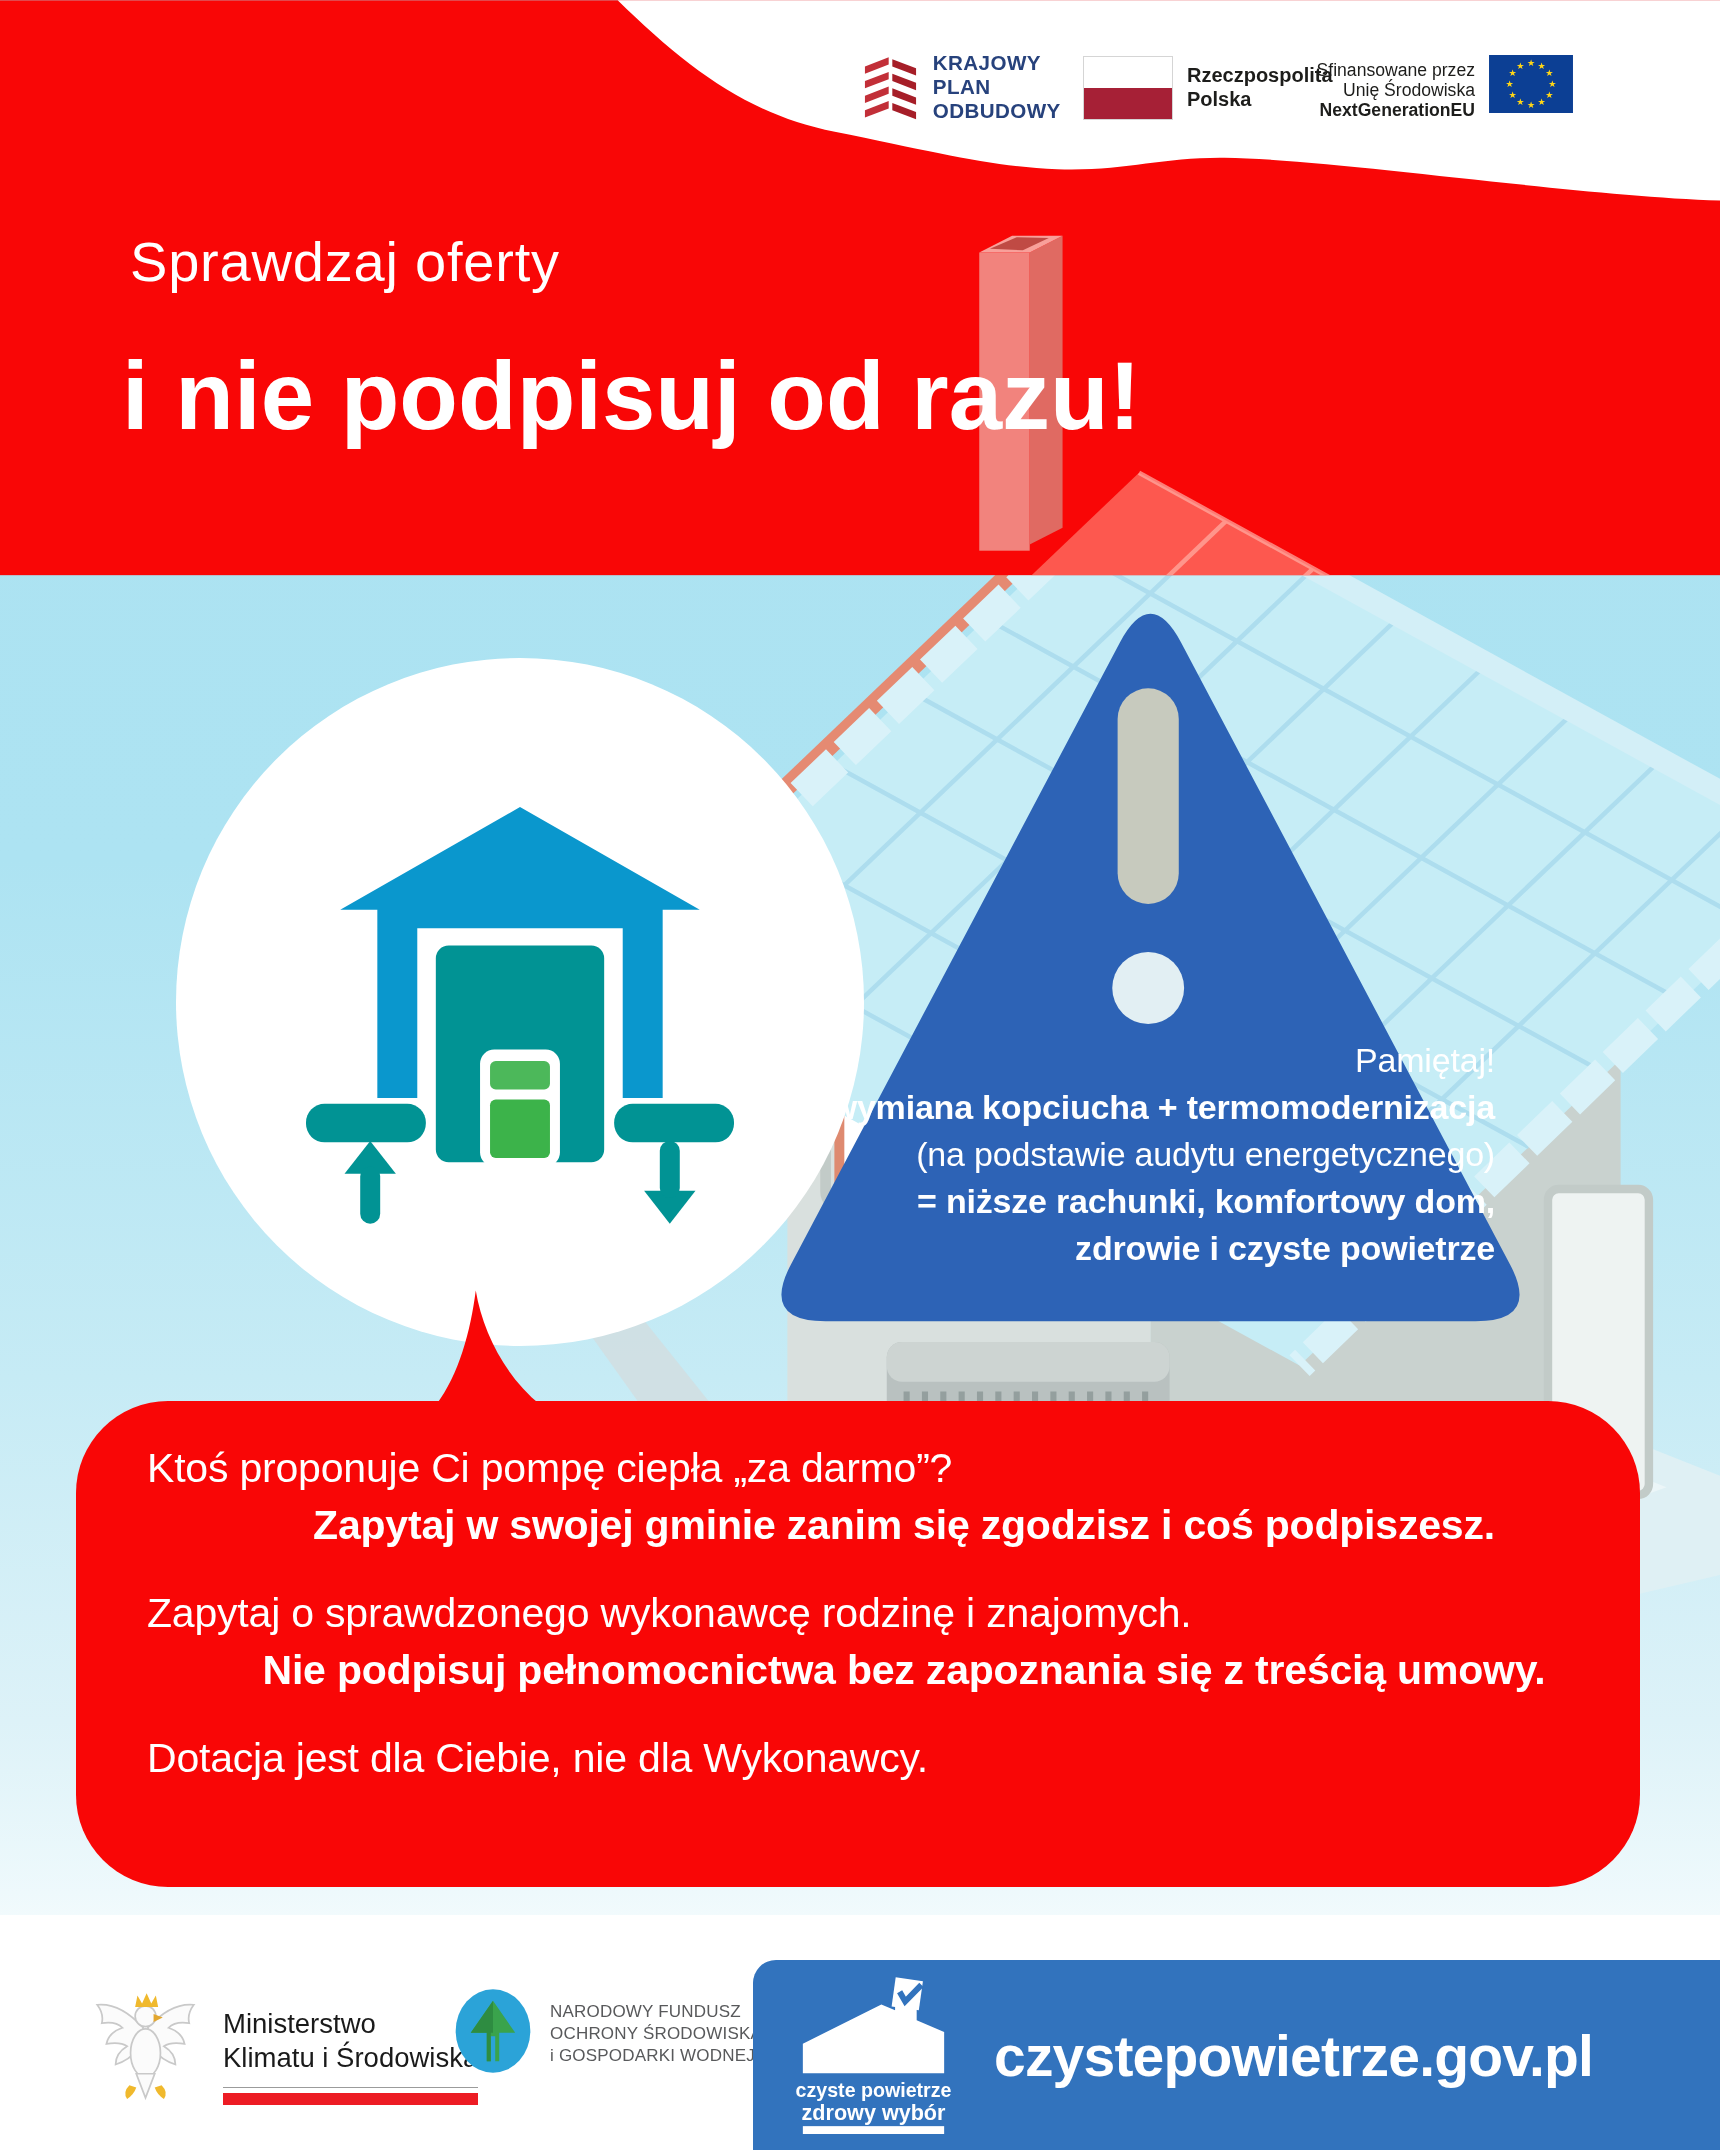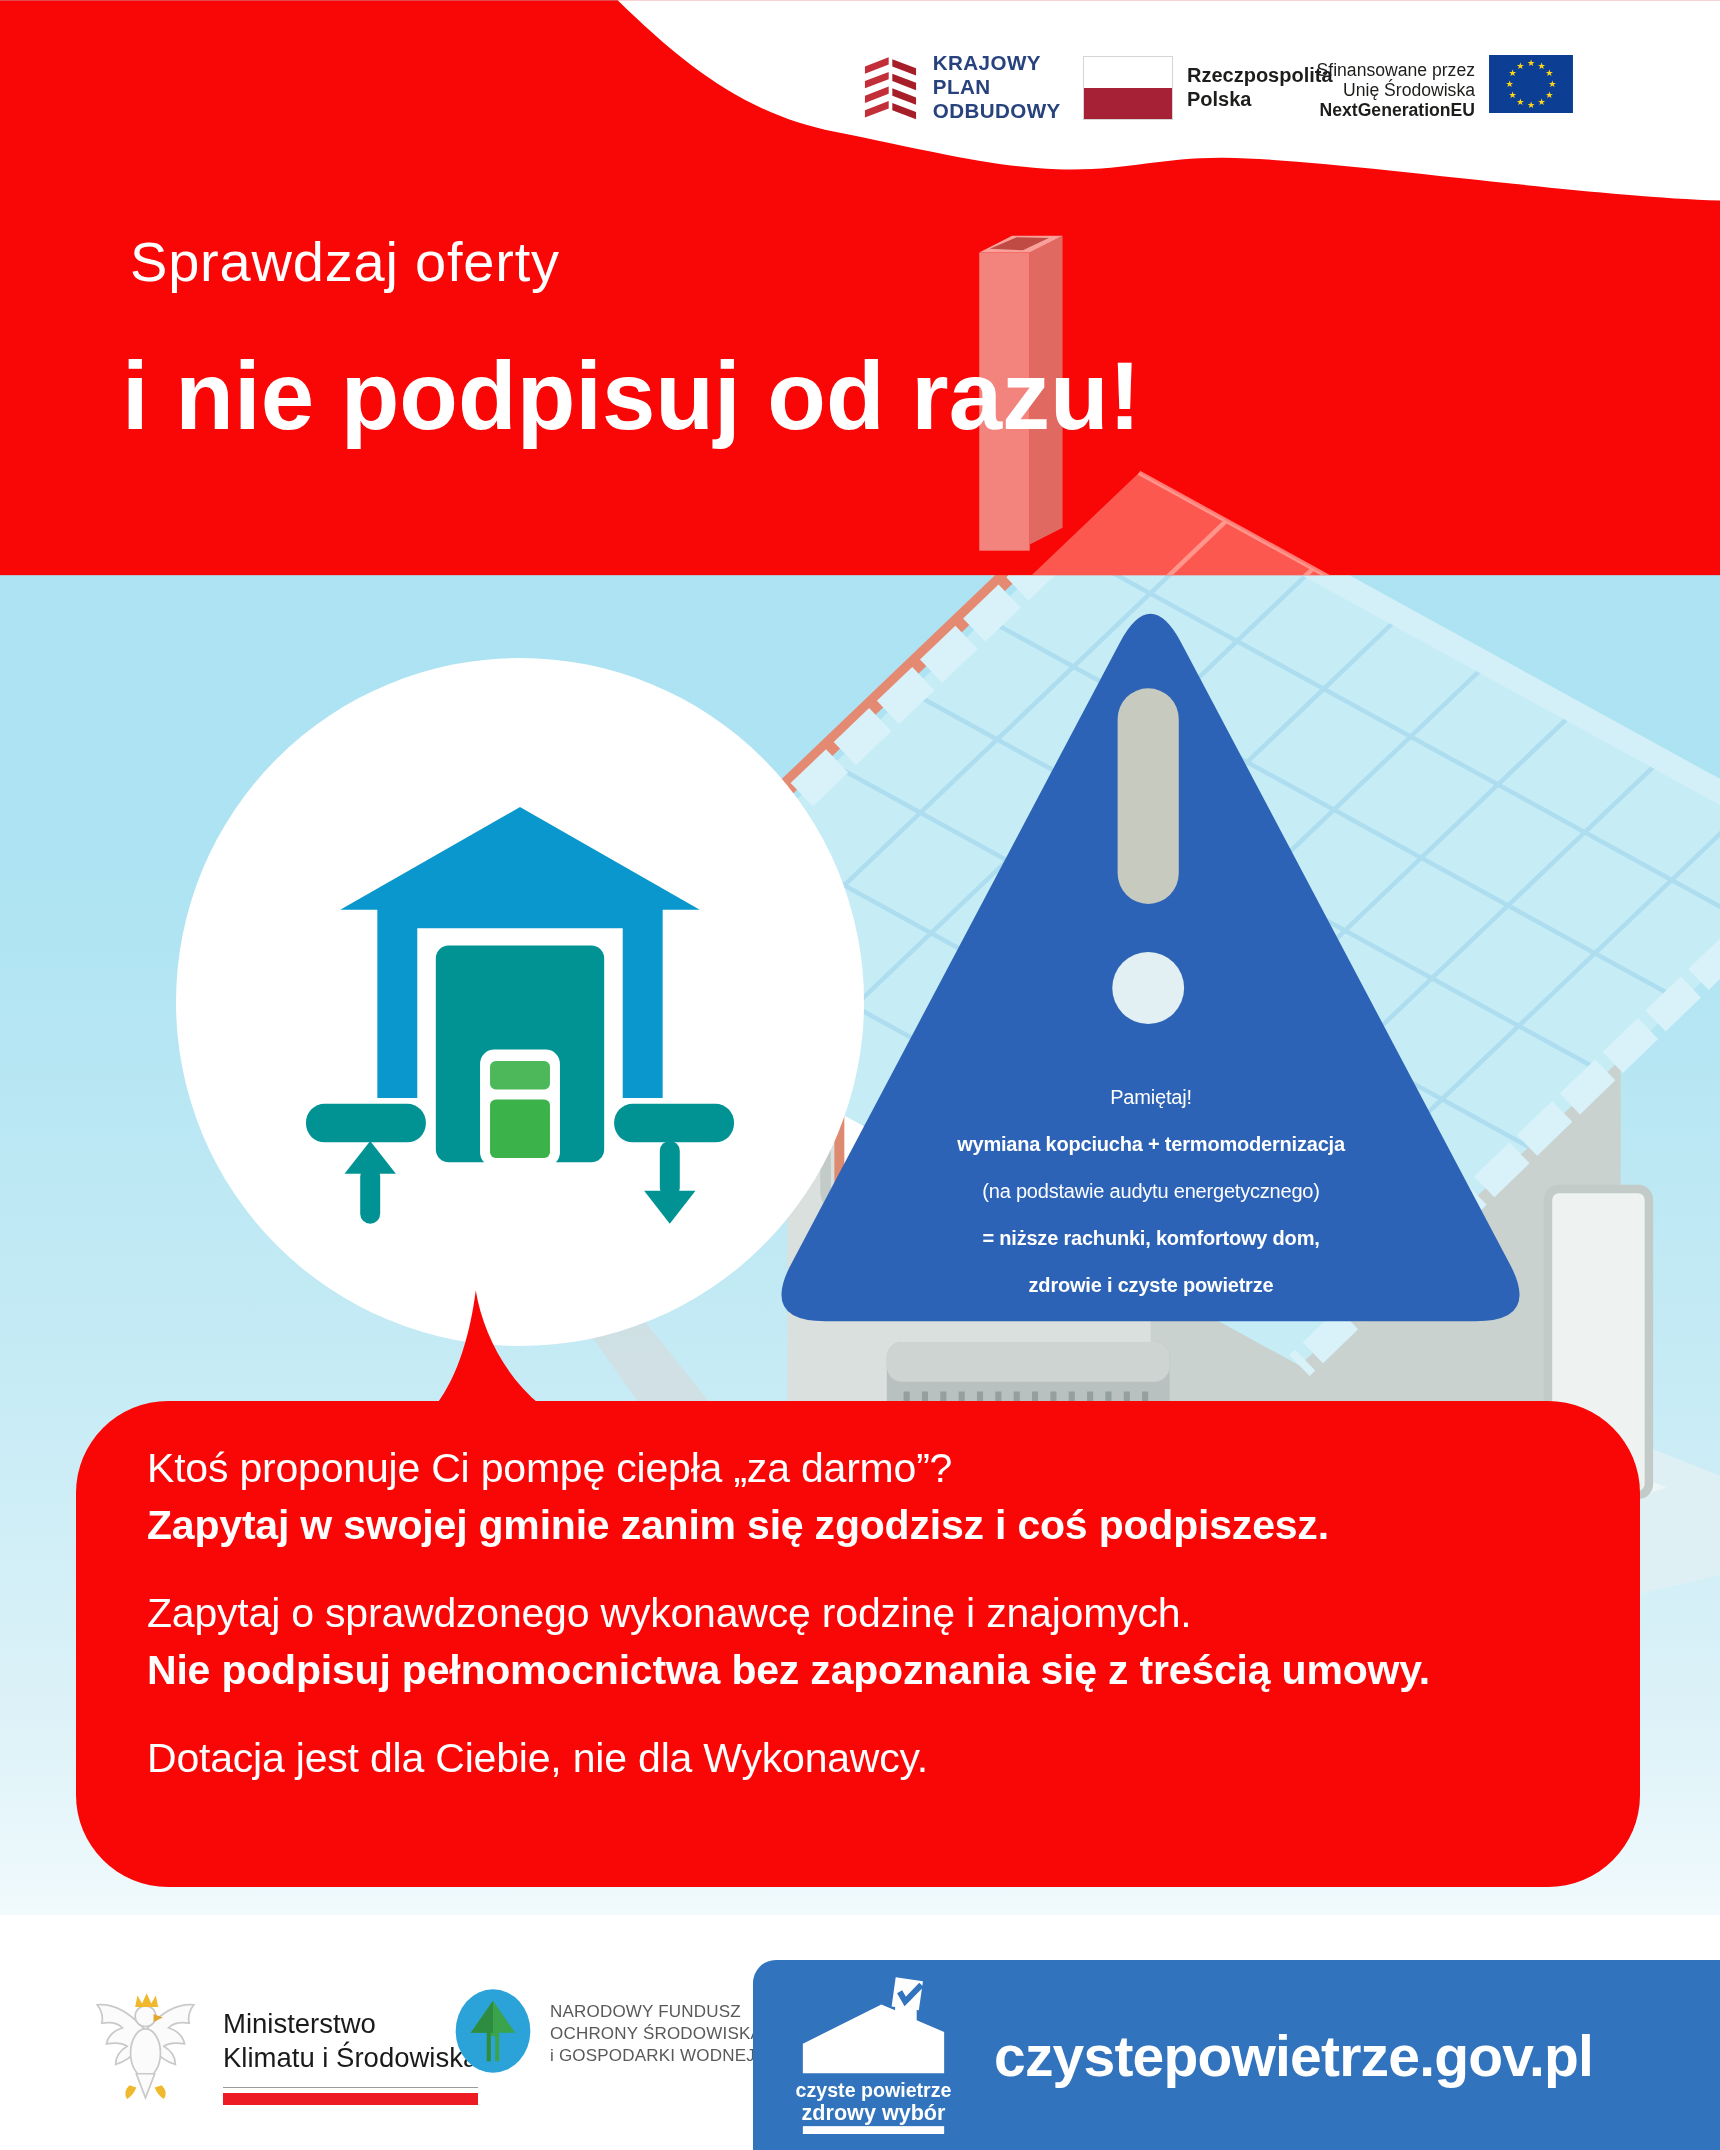--- a/index.html
+++ b/index.html
@@ -19,27 +19,27 @@
   .pl-flag .white{height:50%;background:#fff;}
   .pl-flag .red{height:50%;background:#a62036;}
   .pl-text{left:1187px;top:63px;font-size:20px;line-height:24px;font-weight:700;color:#1d1d1b;}
   .eu-text{left:1292px;top:60px;width:183px;text-align:right;font-size:17.6px;line-height:20px;color:#1d1d1b;}
   .eu-text .b{font-weight:700;}
   .eu-flag{left:1489px;top:55px;}
   
   .circle{left:176px;top:658px;width:688px;height:688px;border-radius:50%;background:#ffffff;
           display:flex;align-items:center;justify-content:center;}
   
-  .tri-text{left:807px;top:1074px;width:688px;text-align:center;color:#ffffff;
-            font-size:20px;line-height:47px;letter-spacing:-0.2px;}
+  .tri-text{left:807px;top:1037px;width:688px;text-align:right;color:#ffffff;
+            font-size:34px;line-height:47px;letter-spacing:-0.2px;}
   .tri-text .b{font-weight:700;}
   
   .bubble{left:76px;top:1401px;width:1564px;height:486px;background:var(--red);border-radius:92px;}
   .bubble-text{left:147px;top:1440px;width:1514px;color:#fff;font-size:41px;line-height:57px;letter-spacing:-0.2px;}
-  .bubble-text .b{font-weight:700;}
+  .bubble-text .b{font-weight:700;text-align:center;}
   .bubble-text .gap{height:31px;}
   
   .footer-white{left:0;top:1915px;width:1720px;height:235px;background:#ffffff;}
   .ministry{left:88px;top:1980px;display:flex;align-items:center;gap:20px;}
   .ministry-col{padding-top:21.4px;}
   .ministry-col .t{font-size:27.5px;line-height:34px;color:#1a1a1a;}
   .ministry-line{height:1.5px;background:#9b9b9b;margin-top:12.2px;}
   .ministry-red{height:11.5px;background:#ed1c24;margin-top:4.6px;}
   .nfos{left:453px;top:1986px;display:flex;align-items:flex-start;gap:17px;}
   .nfos-col{padding-top:15.3px;font-size:17px;line-height:22px;font-weight:400;color:#58595b;letter-spacing:0.2px;}

